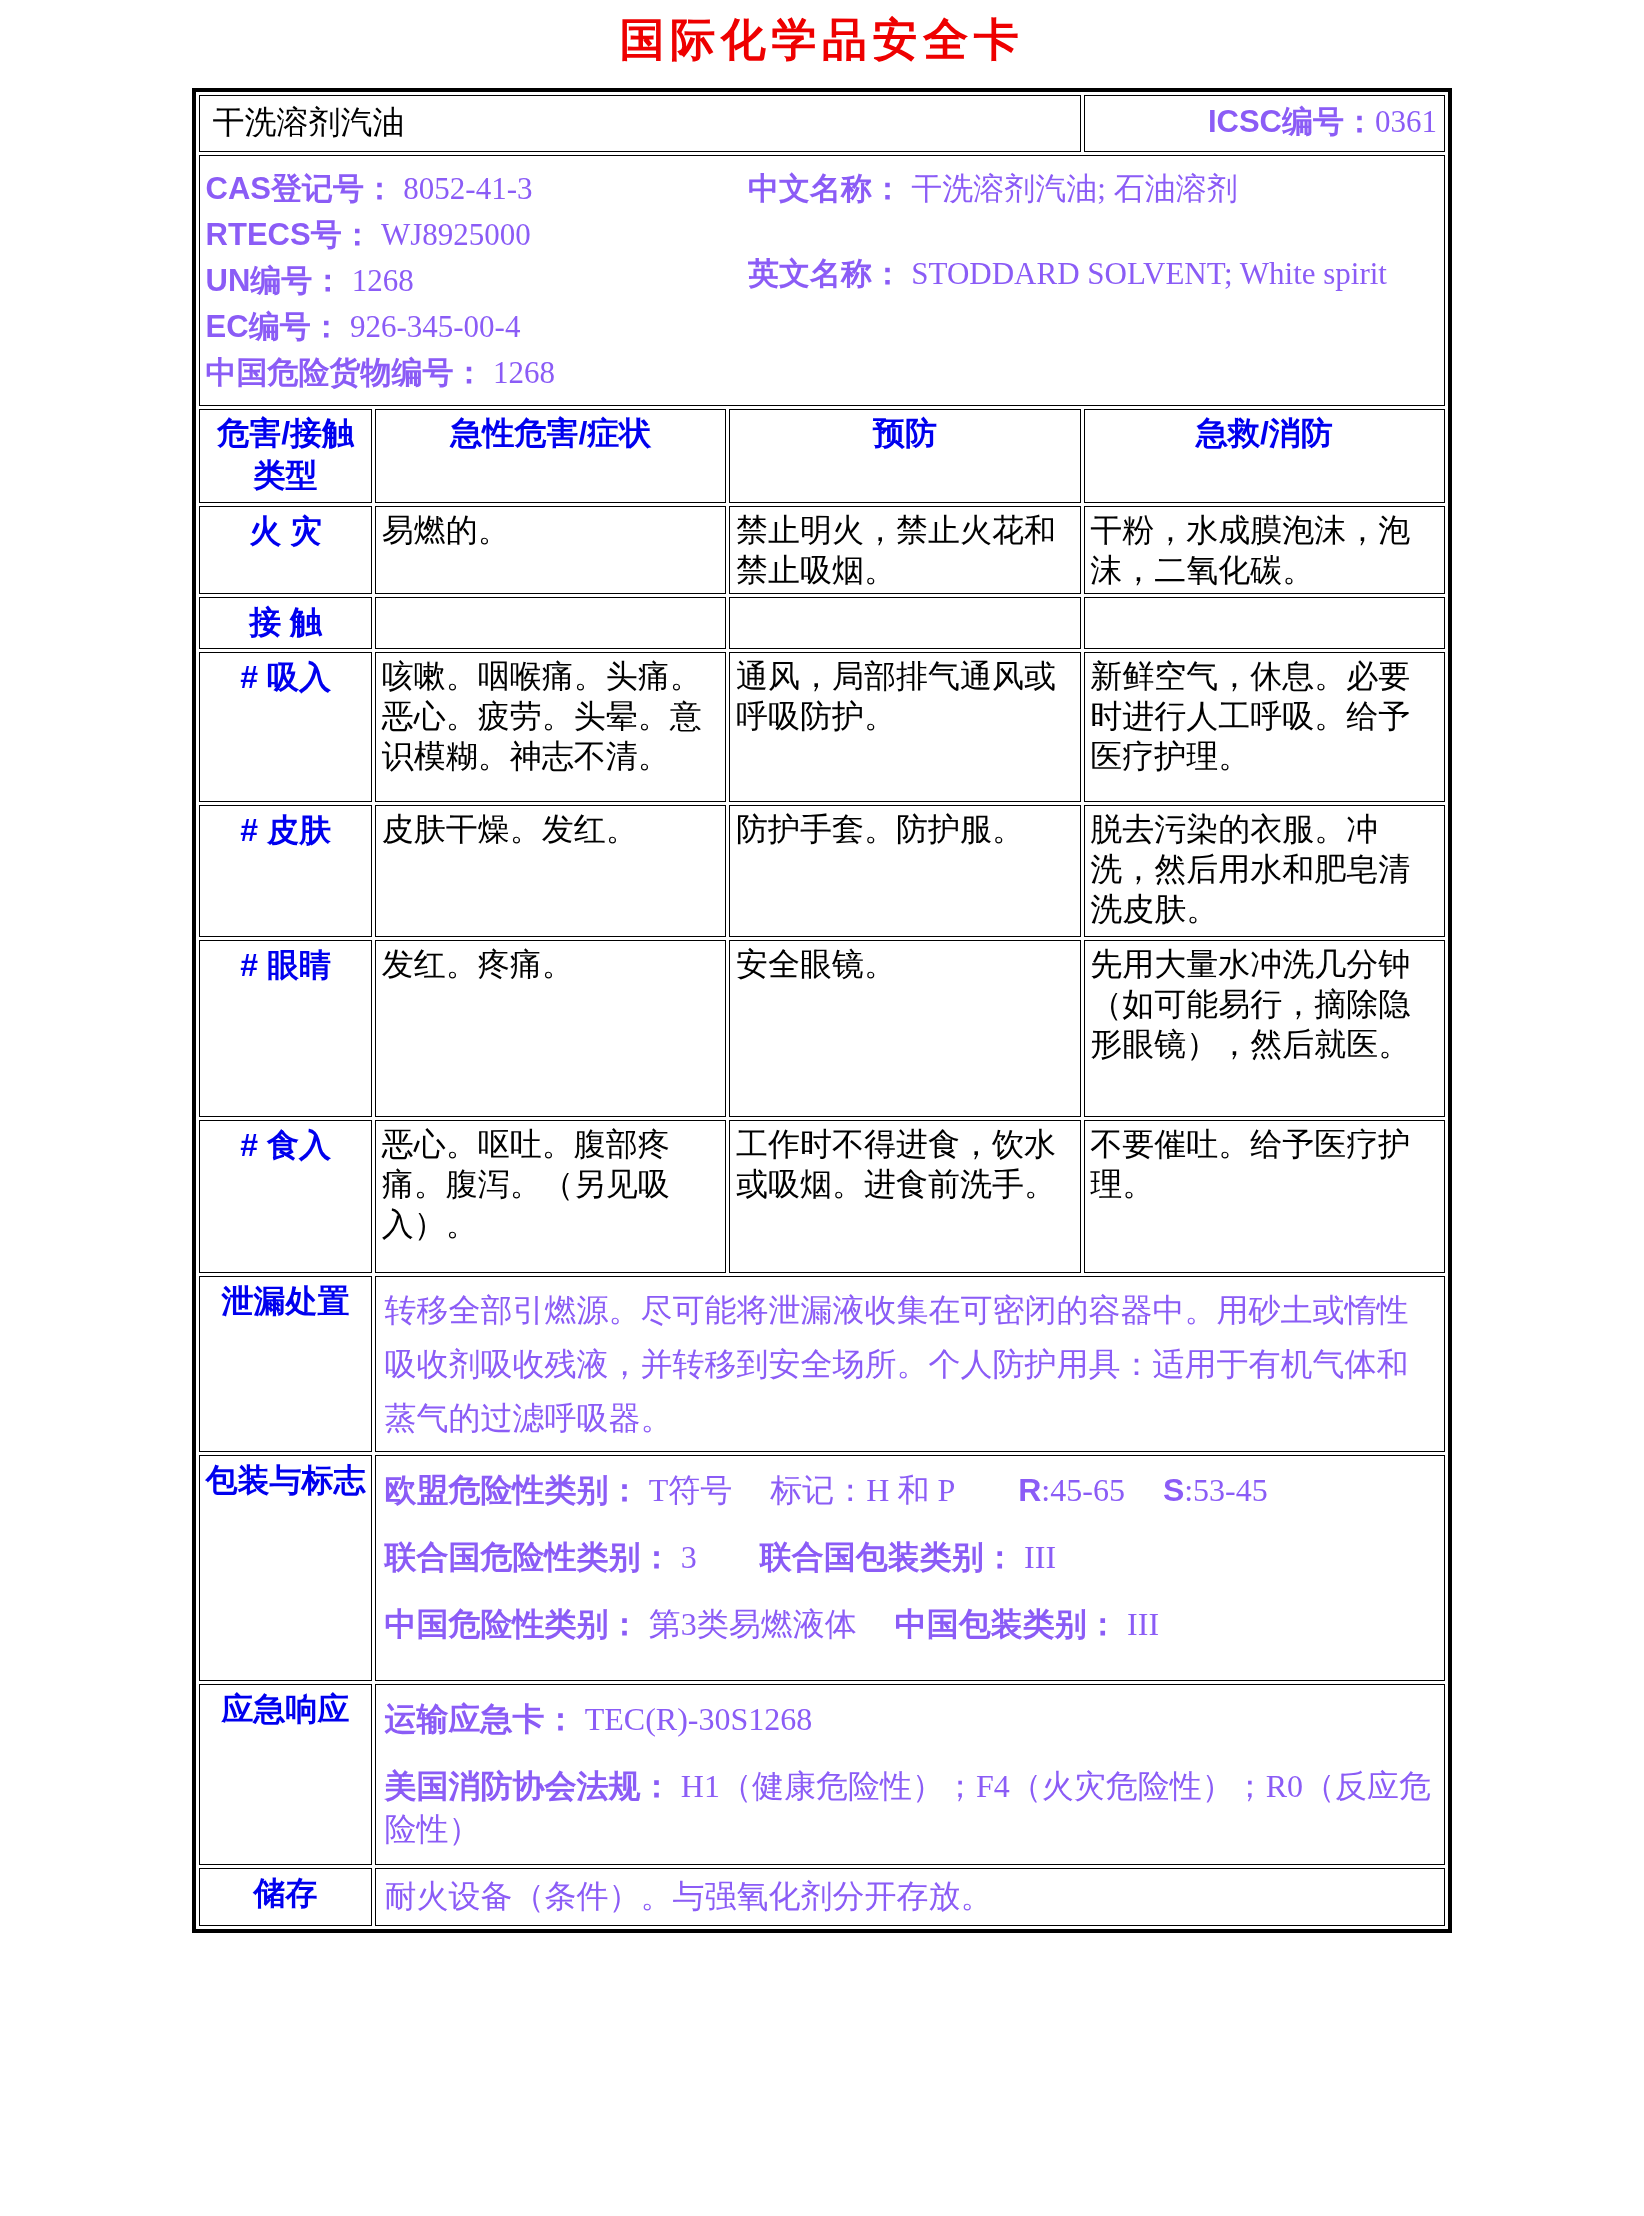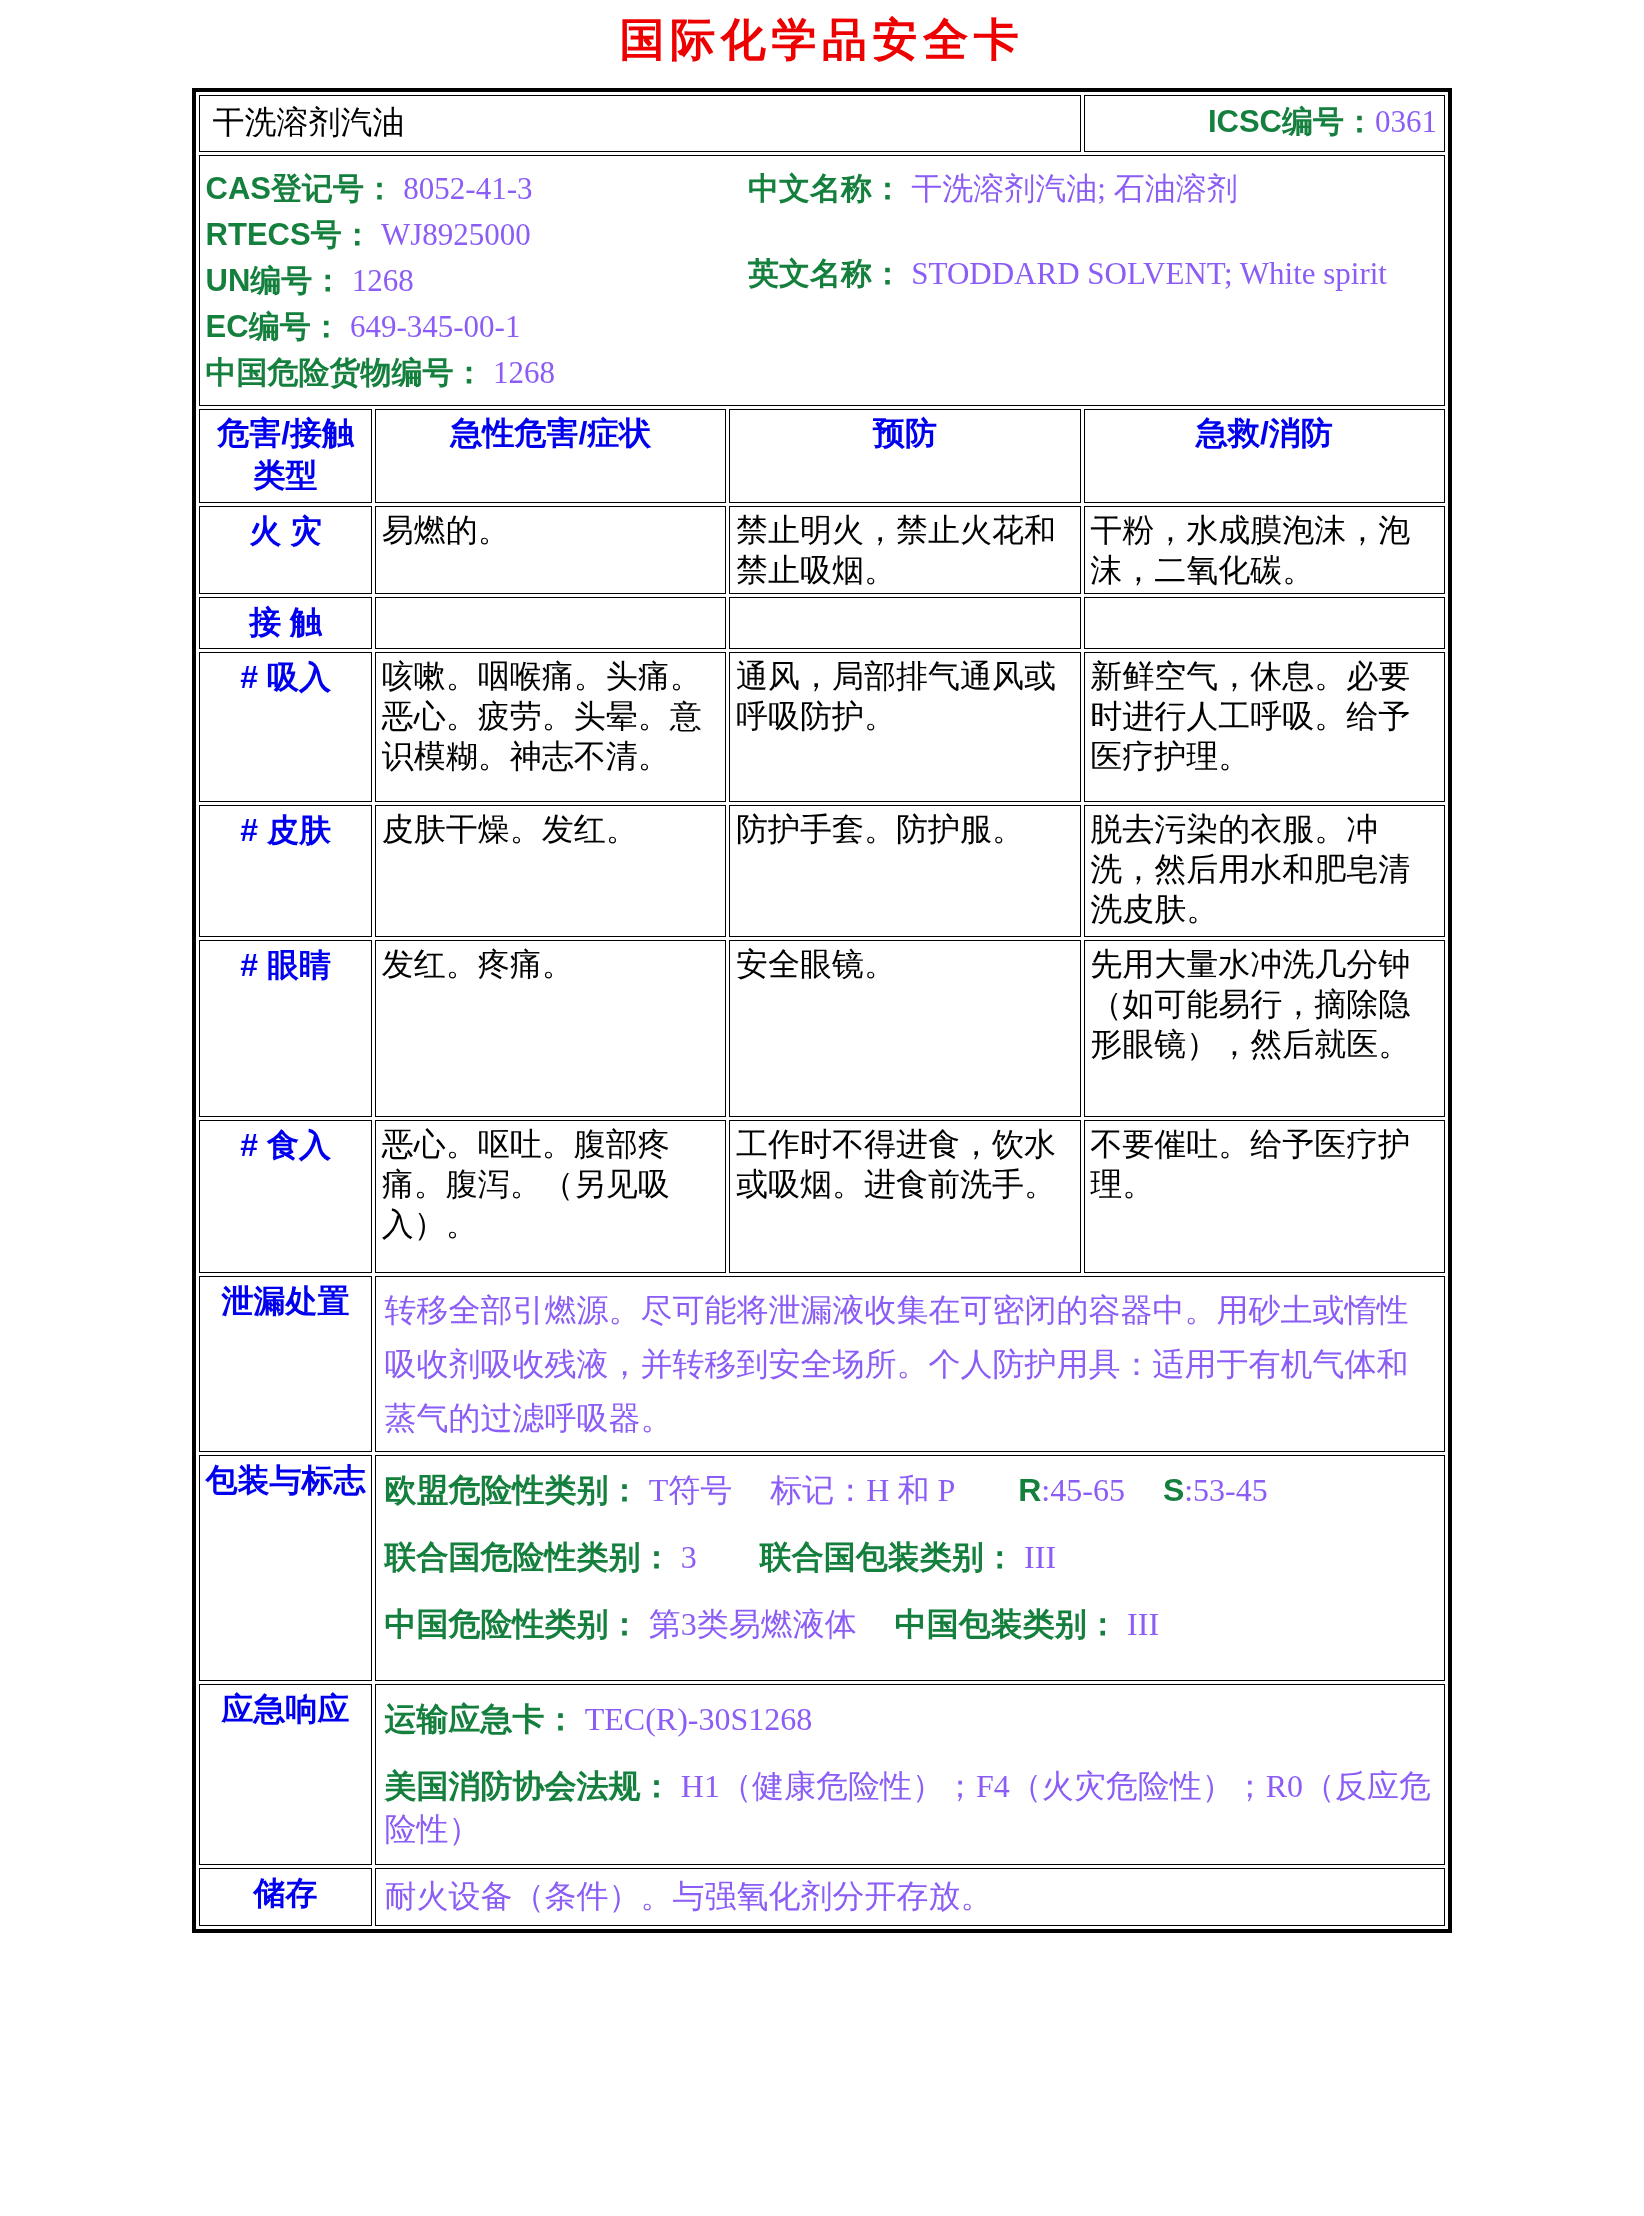--- a/index.html
+++ b/index.html
@@ -10,21 +10,21 @@
     margin:9.7px 0 18px 0;
   }
   .card{width:1252px;margin:0 auto;border:4.2px solid #000;background:#fff;}
   table.tbl{width:100%;border-collapse:separate;border-spacing:3.5px;table-layout:fixed;}
   table.tbl td{border:1.4px solid #000;vertical-align:top;overflow:hidden;}
   col.c-label{width:14%;}
   col.c-sym{width:28.4%;}
   col.c-prev{width:28.4%;}
   col.c-aid{width:29.2%;}
 
-  .blue{color:#15803d;font-weight:bold;font-family:"Liberation Sans",sans-serif;}
+  .blue{color:#8b5cf6;font-weight:bold;font-family:"Liberation Sans",sans-serif;}
   .val{color:#8b5cf6;font-family:"Liberation Serif",serif;font-weight:normal;}
 
   
   .r-name{height:54px;}
   .name-cell{font-size:32px;vertical-align:middle;padding:5.6px 12.5px;font-family:"Liberation Serif",serif;}
   .icsc-cell{font-size:31px;vertical-align:middle;text-align:right;padding:5.6px 7px;}
   .r-info{height:236px;}
   .info-cell{padding:9.7px 5.6px;}
   .info-left{display:inline-block;vertical-align:top;width:44%;}
   .info-right{display:inline-block;vertical-align:top;width:55%;}
@@ -83,21 +83,21 @@
         <span class="blue">ICSC编号：</span><span class="val">0361</span>
       </td>
     </tr>
 
     <tr class="r-info">
       <td colspan="4" class="info-cell">
         <div class="info-left">
           <div class="info-line"><span class="blue">CAS登记号：</span><span class="val">8052-41-3</span></div>
           <div class="info-line"><span class="blue">RTECS号：</span><span class="val">WJ8925000</span></div>
           <div class="info-line"><span class="blue">UN编号：</span><span class="val">1268</span></div>
-          <div class="info-line"><span class="blue">EC编号：</span><span class="val">649-345-00-1</span></div>
+          <div class="info-line"><span class="blue">EC编号：</span><span class="val">926-345-00-4</span></div>
           <div class="info-line"><span class="blue">中国危险货物编号：</span><span class="val">1268</span></div>
         </div><div class="info-right">
           <div class="info-line"><span class="blue">中文名称：</span><span class="val">干洗溶剂汽油; 石油溶剂</span></div>
           <div class="info-line en"><span class="blue">英文名称：</span><span class="val">STODDARD SOLVENT; White spirit</span></div>
         </div>
       </td>
     </tr>
 
     <tr class="r-colhead">
       <td class="head-cell">危害/接触

